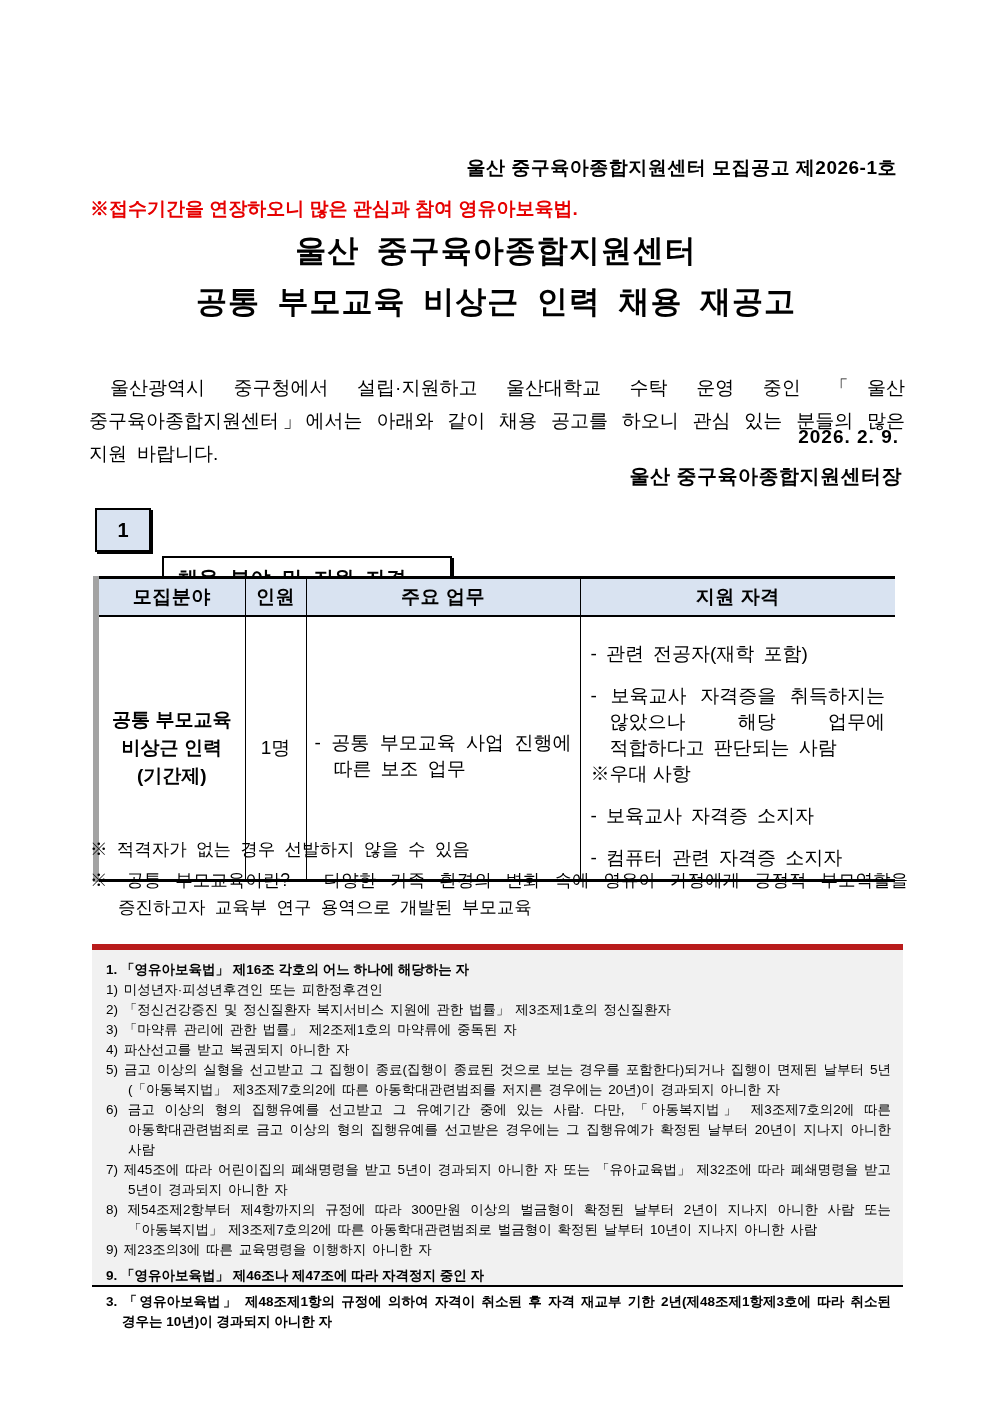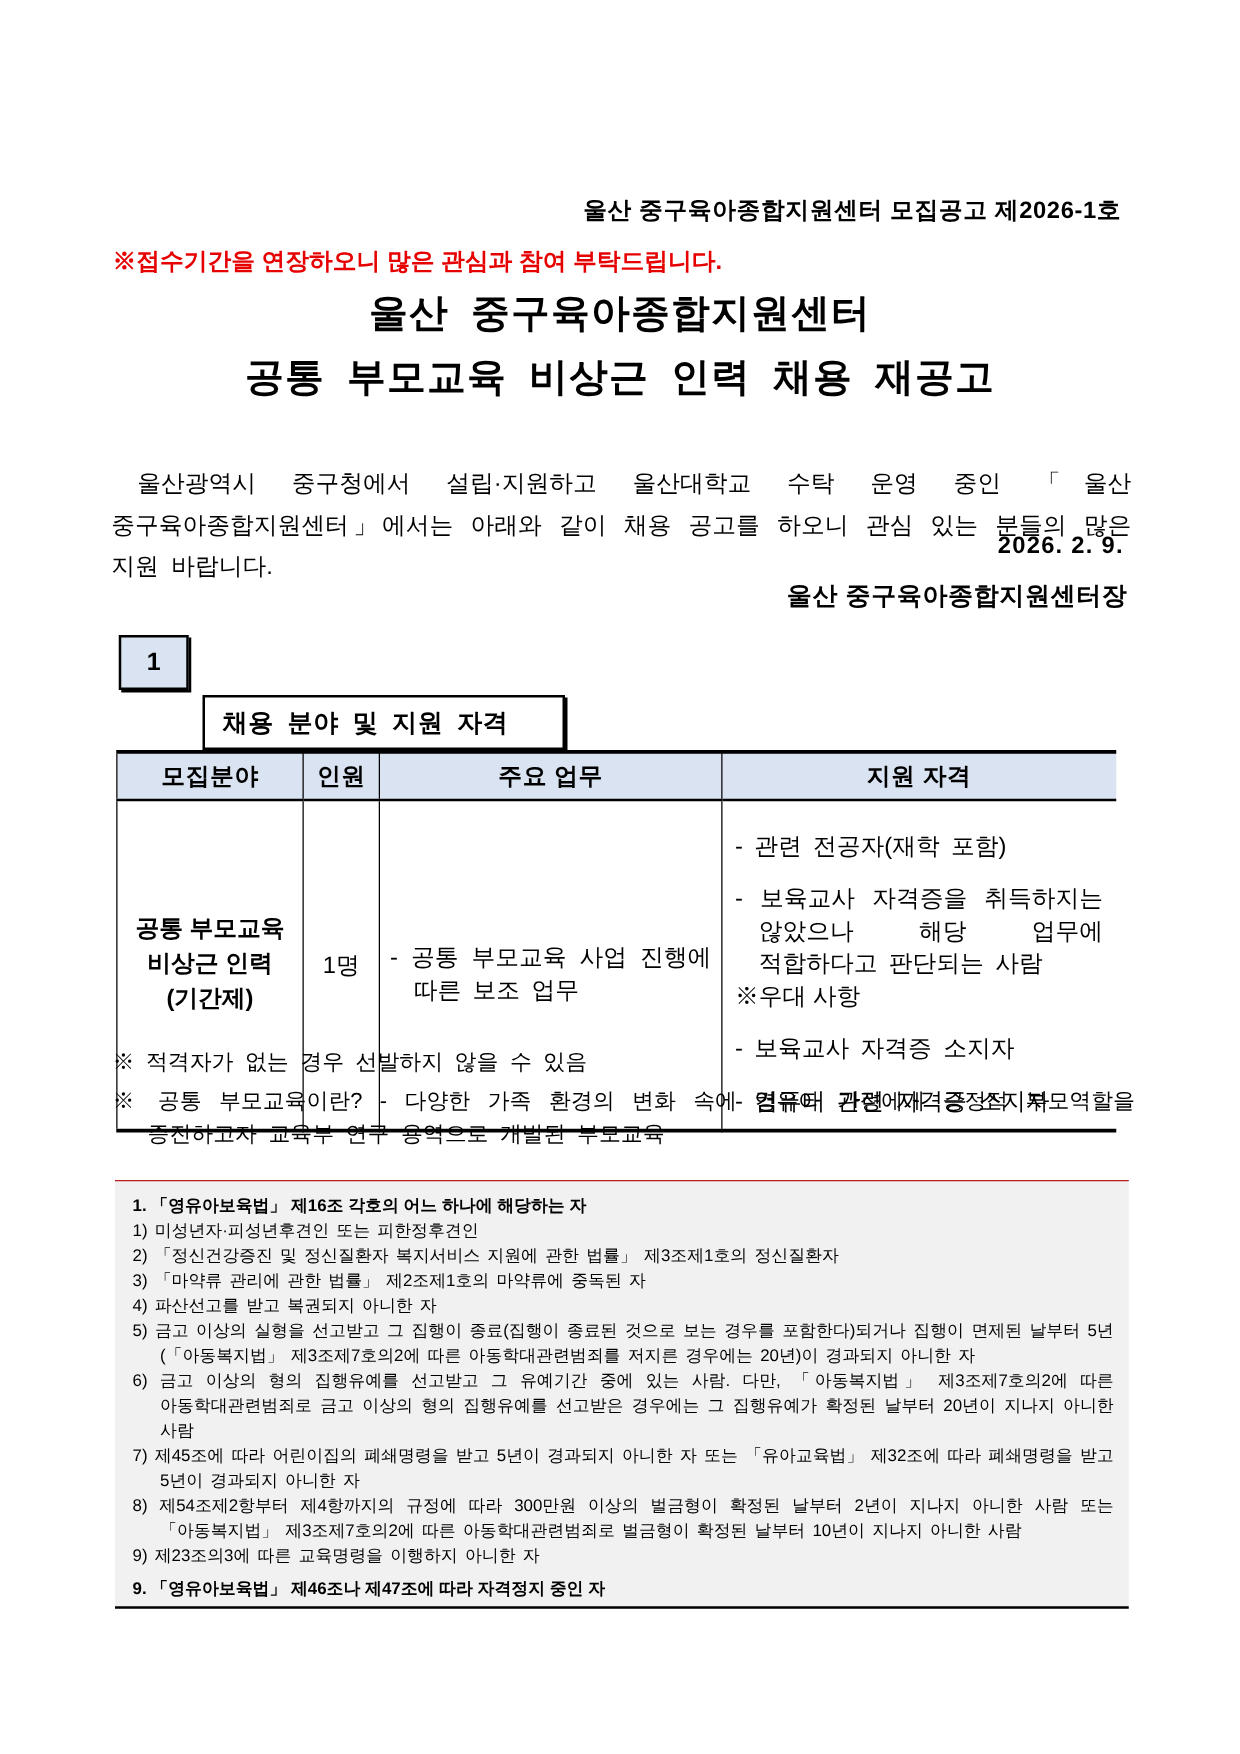--- a/index.html
+++ b/index.html
@@ -98,28 +98,28 @@
     align-items: center;
     padding-left: 14px;
     font-size: 20px;
     font-weight: bold;
     letter-spacing: 0.5px;
     word-spacing: 5px;
     margin-top: 48px;
   }
   table.recruit {
     position: absolute;
-    top: 600px;
+    top: 576px;
     left: 93px;
     width: 799px;
     border-collapse: collapse;
     table-layout: fixed;
     border-top: 3px solid #000;
     border-bottom: 3px solid #000;
-    border-left: 1px solid #a3a3a3;
+    border-left: 6px solid #a3a3a3;
   }
   table.recruit col.c1 { width: 149px; }
   table.recruit col.c2 { width: 61px; }
   table.recruit col.c3 { width: 274px; }
   table.recruit col.c4 { width: 315px; }
   table.recruit th {
     height: 34px;
     background: #d9e3f1;
     border: 1px solid #000;
     border-bottom: 2px solid #000;
@@ -166,21 +166,21 @@
     word-spacing: 0.25em;
   }
   .disq-box {
     position: absolute;
     top: 944px;
     left: 92px;
     width: 811px;
     height: 343px;
     box-sizing: border-box;
     background: #f1f1f1;
-    border-top: 1px solid #b91c1c;
+    border-top: 6px solid #b91c1c;
     border-bottom: 2px solid #000;
     padding: 10px 12px 8px 14px;
     font-size: 13.5px;
     line-height: 20px;
   }
   .disq-item { font-weight: bold; word-break: keep-all; text-align: justify; }
   .disq-item.spaced { margin-top: 6px; }
   .disq-sub {
     padding-left: 22px;
     text-indent: -22px;
@@ -190,21 +190,21 @@
   }
   .disq-item.wrap { padding-left: 16px; text-indent: -16px; }
 </style>
 </head>
 <body>
 
 <div class="page">
 
   <div class="doc-number">울산 중구육아종합지원센터 모집공고 제2026-1호</div>
 
-  <div class="red-notice">※접수기간을 연장하오니 많은 관심과 참여 부탁드립니다.</div>
+  <div class="red-notice">※접수기간을 연장하오니 많은 관심과 참여 영유아보육법.</div>
 
   <div class="main-title">울산 중구육아종합지원센터</div>
   <div class="sub-title">공통 부모교육 비상근 인력 채용 재공고</div>
 
   <p class="intro">울산광역시 중구청에서 설립·지원하고 울산대학교 수탁 운영 중인 「울산 중구육아종합지원센터」에서는 아래와 같이 채용 공고를 하오니 관심 있는 분들의 많은 지원 바랍니다.</p>
 
   <div class="date-line">2026. 2. 9.</div>
   <div class="signer">울산 중구육아종합지원센터장</div>
 
   <div class="section-head">
@@ -259,15 +259,16 @@
     <div class="disq-sub">1) 미성년자·피성년후견인 또는 피한정후견인</div>
     <div class="disq-sub">2) 「정신건강증진 및 정신질환자 복지서비스 지원에 관한 법률」 제3조제1호의 정신질환자</div>
     <div class="disq-sub">3) 「마약류 관리에 관한 법률」 제2조제1호의 마약류에 중독된 자</div>
     <div class="disq-sub">4) 파산선고를 받고 복권되지 아니한 자</div>
     <div class="disq-sub">5) 금고 이상의 실형을 선고받고 그 집행이 종료(집행이 종료된 것으로 보는 경우를 포함한다)되거나 집행이 면제된 날부터 5년(「아동복지법」 제3조제7호의2에 따른 아동학대관련범죄를 저지른 경우에는 20년)이 경과되지 아니한 자</div>
     <div class="disq-sub">6) 금고 이상의 형의 집행유예를 선고받고 그 유예기간 중에 있는 사람. 다만, 「아동복지법」 제3조제7호의2에 따른 아동학대관련범죄로 금고 이상의 형의 집행유예를 선고받은 경우에는 그 집행유예가 확정된 날부터 20년이 지나지 아니한 사람</div>
     <div class="disq-sub">7) 제45조에 따라 어린이집의 폐쇄명령을 받고 5년이 경과되지 아니한 자 또는 「유아교육법」 제32조에 따라 폐쇄명령을 받고 5년이 경과되지 아니한 자</div>
     <div class="disq-sub">8) 제54조제2항부터 제4항까지의 규정에 따라 300만원 이상의 벌금형이 확정된 날부터 2년이 지나지 아니한 사람 또는 「아동복지법」 제3조제7호의2에 따른 아동학대관련범죄로 벌금형이 확정된 날부터 10년이 지나지 아니한 사람</div>
     <div class="disq-sub">9) 제23조의3에 따른 교육명령을 이행하지 아니한 자</div>
     <div class="disq-item spaced">9. 「영유아보육법」 제46조나 제47조에 따라 자격정지 중인 자</div>
+    <div class="disq-item spaced wrap">3. 「영유아보육법」 제48조제1항의 규정에 의하여 자격이 취소된 후 자격 재교부 기한 2년(제48조제1항제3호에 따라 취소된 경우는 10년)이 경과되지 아니한 자</div>
   </div>
 
 </div>
 
 </body></html>

